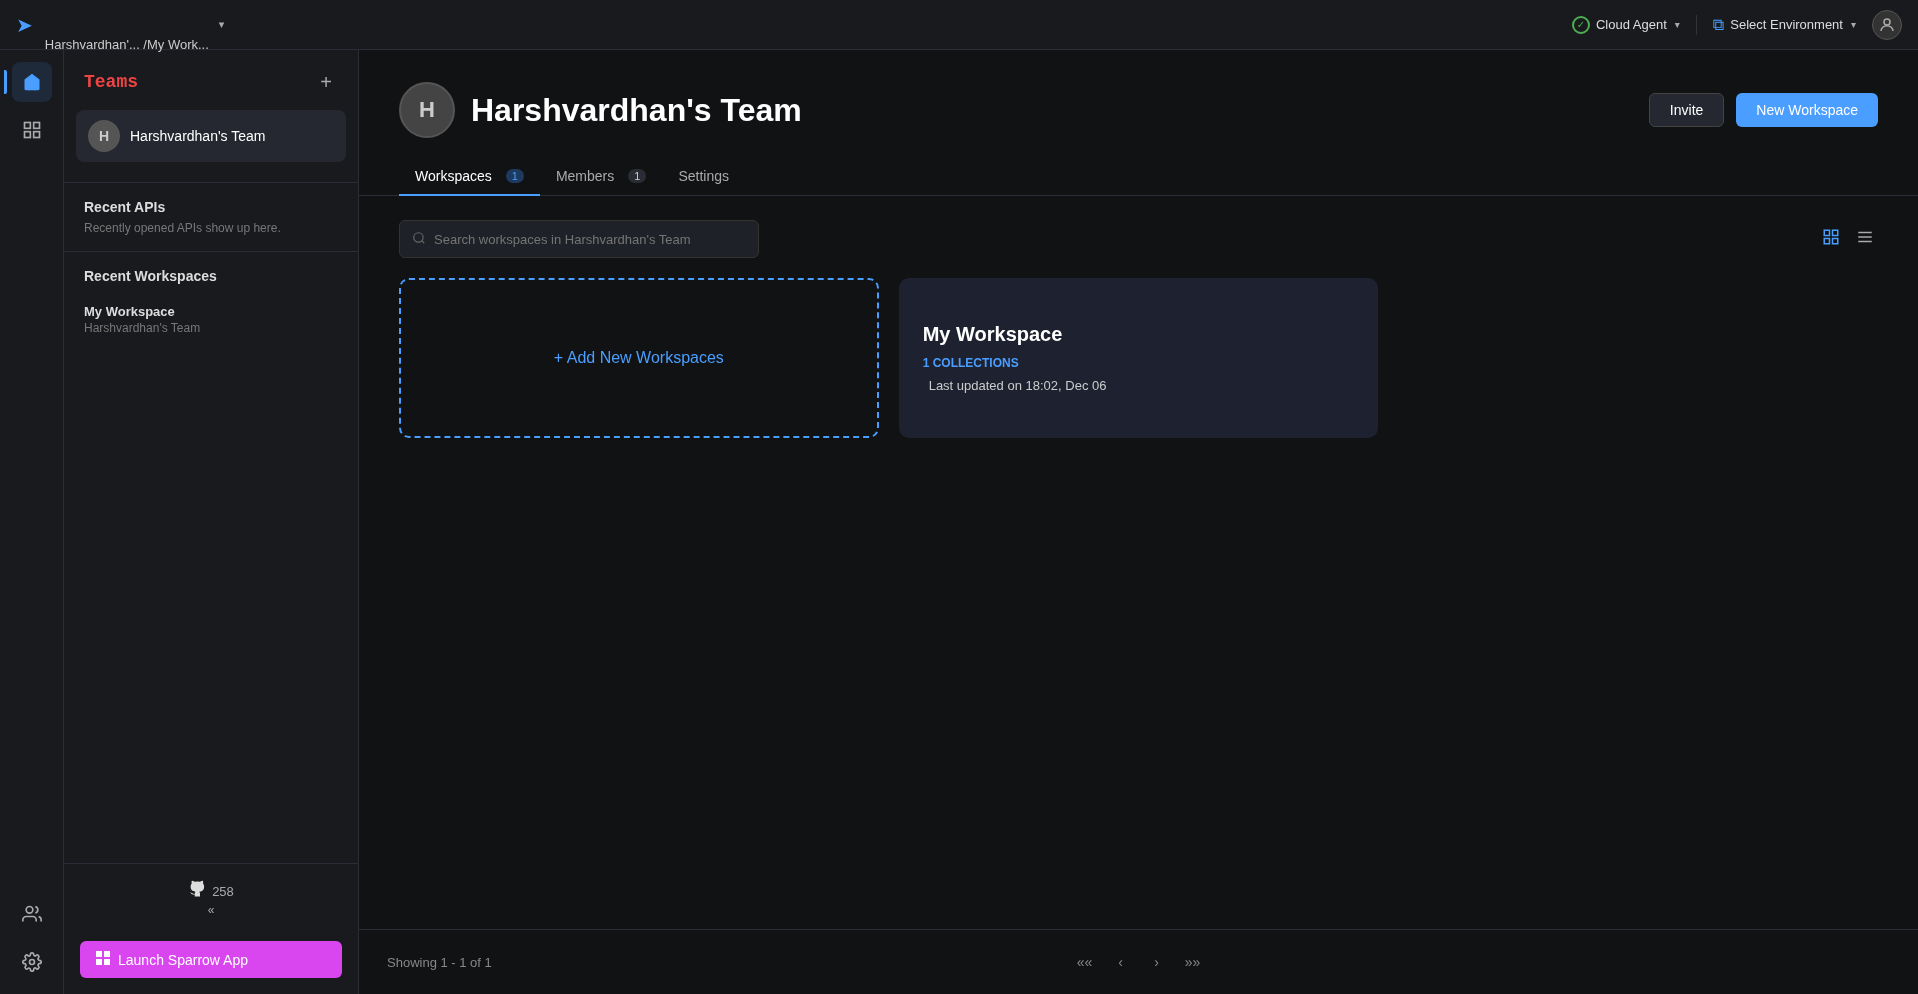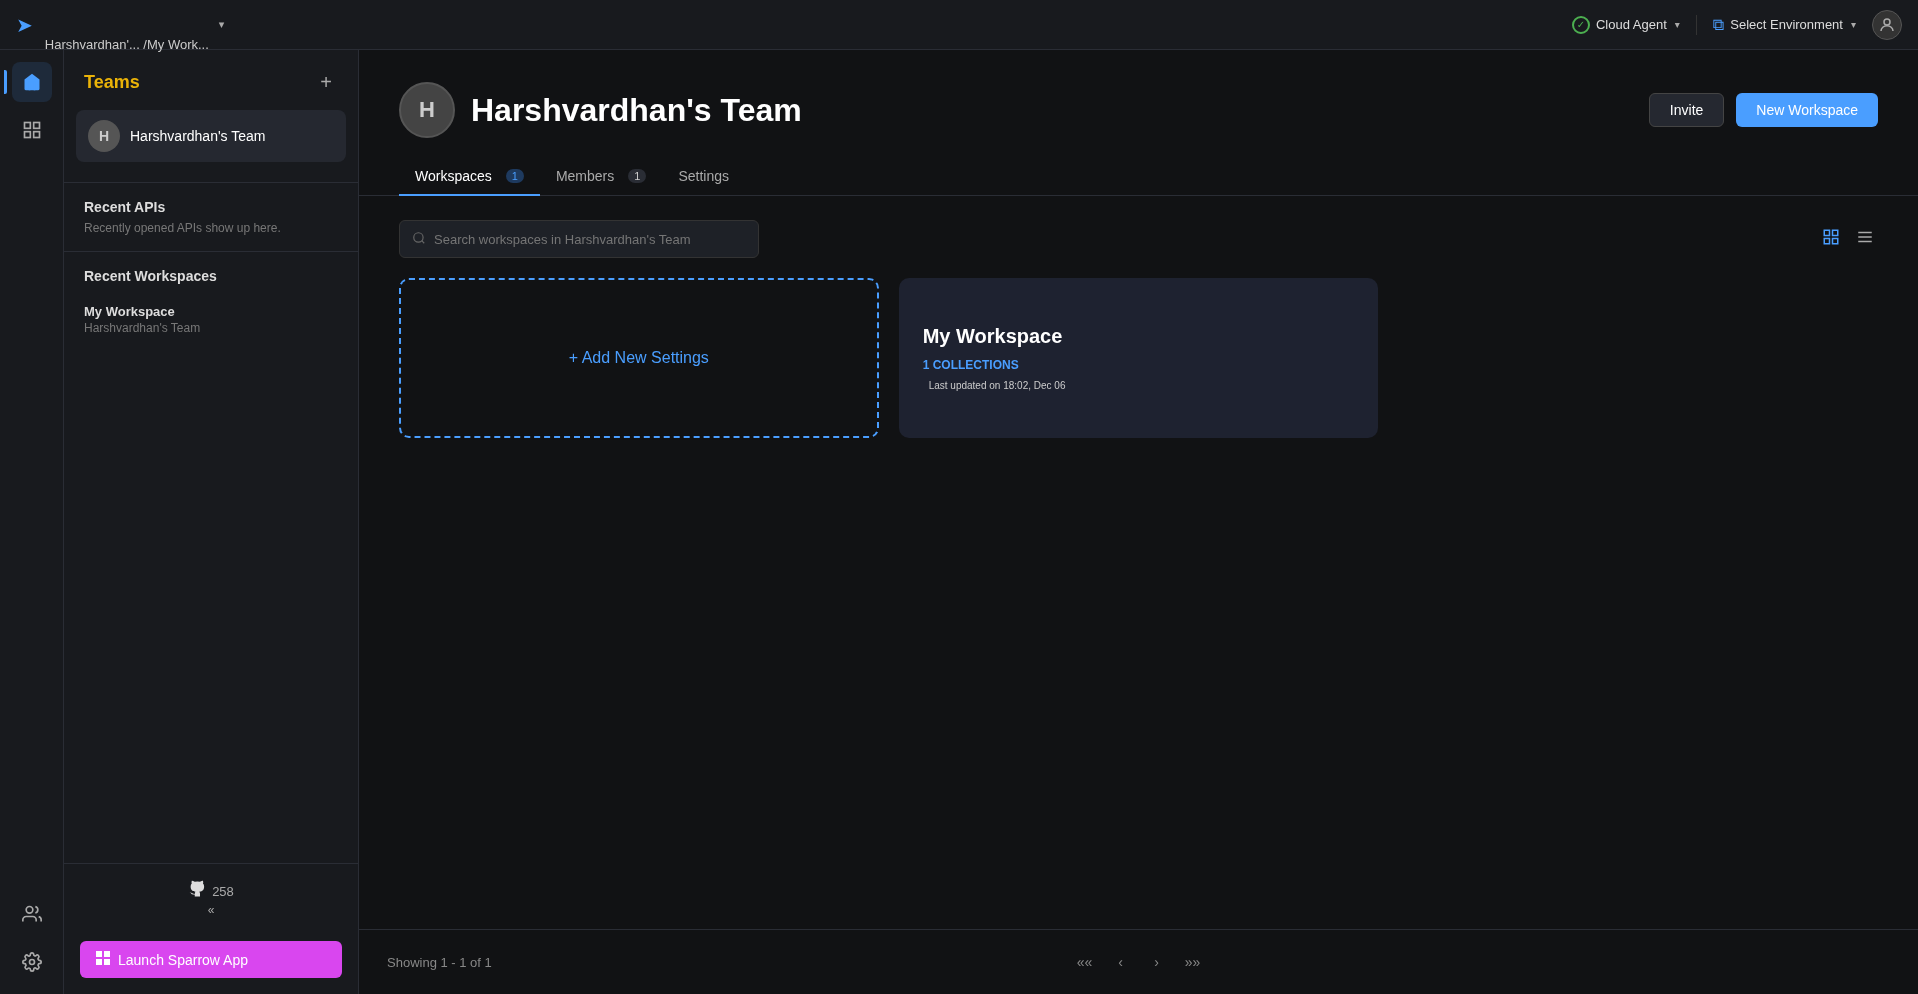--- a/index.html
+++ b/index.html
@@ -160,21 +160,22 @@
     }
     .sidebar-teams-header {
       display: flex;
       align-items: center;
       justify-content: space-between;
       padding: 20px 20px 12px;
     }
     .sidebar-teams-title {
       font-size: 18px;
       font-weight: 600;
-      color: #eab308;
+      color: #ef4444;
+      font-family: Liberation Mono, monospace;
     }
     .sidebar-add-btn {
       width: 24px;
       height: 24px;
       background: none;
       border: none;
       color: #aaa;
       font-size: 20px;
       cursor: pointer;
       display: flex;
@@ -474,21 +475,21 @@
     .workspace-card-collections {
       font-size: 12px;
       color: #aaa;
       margin-bottom: 8px;
     }
     .workspace-card-collections span {
       color: #4a9eff;
       font-weight: 600;
     }
     .workspace-card-updated {
-      font-size: 10px;
+      font-size: 13px;
       color: #888;
       padding-left: 6px;
     }
     .workspace-card-updated span {
       color: #ccc;
     }
 
     
     .pagination-bar {
       display: flex;
@@ -692,21 +693,21 @@
               <line x1="3" y1="6" x2="21" y2="6"></line>
               <line x1="3" y1="12" x2="21" y2="12"></line>
               <line x1="3" y1="18" x2="21" y2="18"></line>
             </svg>
           </button>
         </div>
       </div>
 
       <div class="workspace-grid">
         <div class="workspace-card-add">
-          <span>+ Add New Settings</span>
+          <span>+ Add New Workspaces</span>
         </div>
         <div class="workspace-card">
           <div class="workspace-card-title">My Workspace</div>
           <div class="workspace-card-collections">
             <span>1</span>
             <span> </span><span>COLLECTIONS</span>
           </div>
           <div class="workspace-card-updated">
             <span>Last updated on</span>
             <span>18:02, Dec 06</span>

